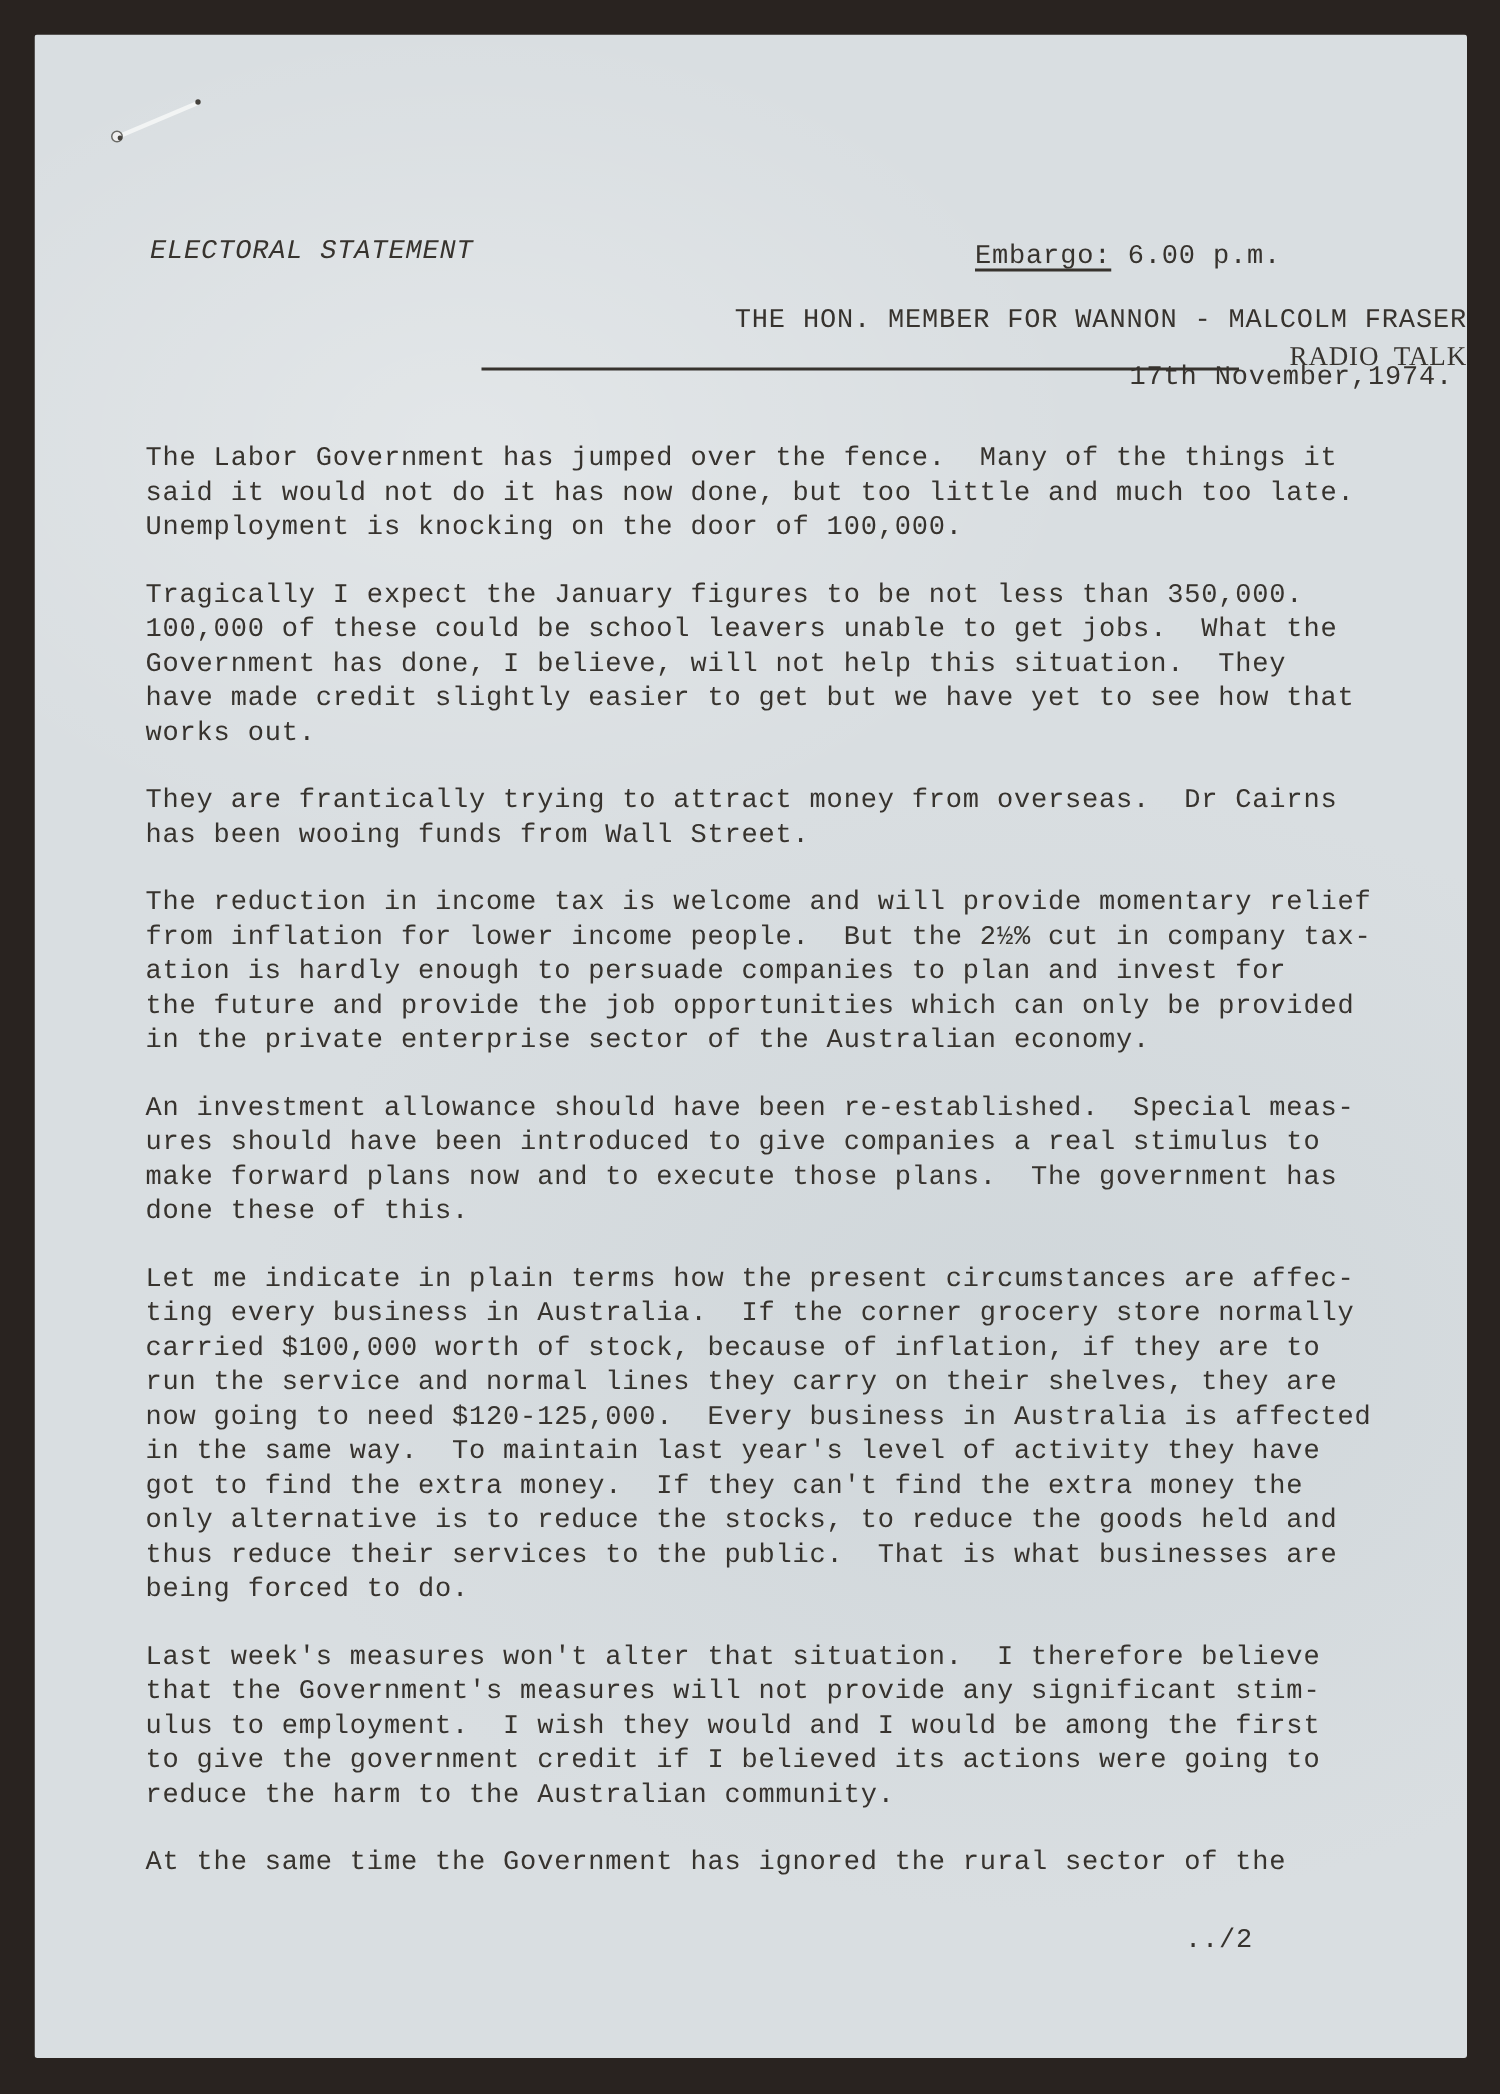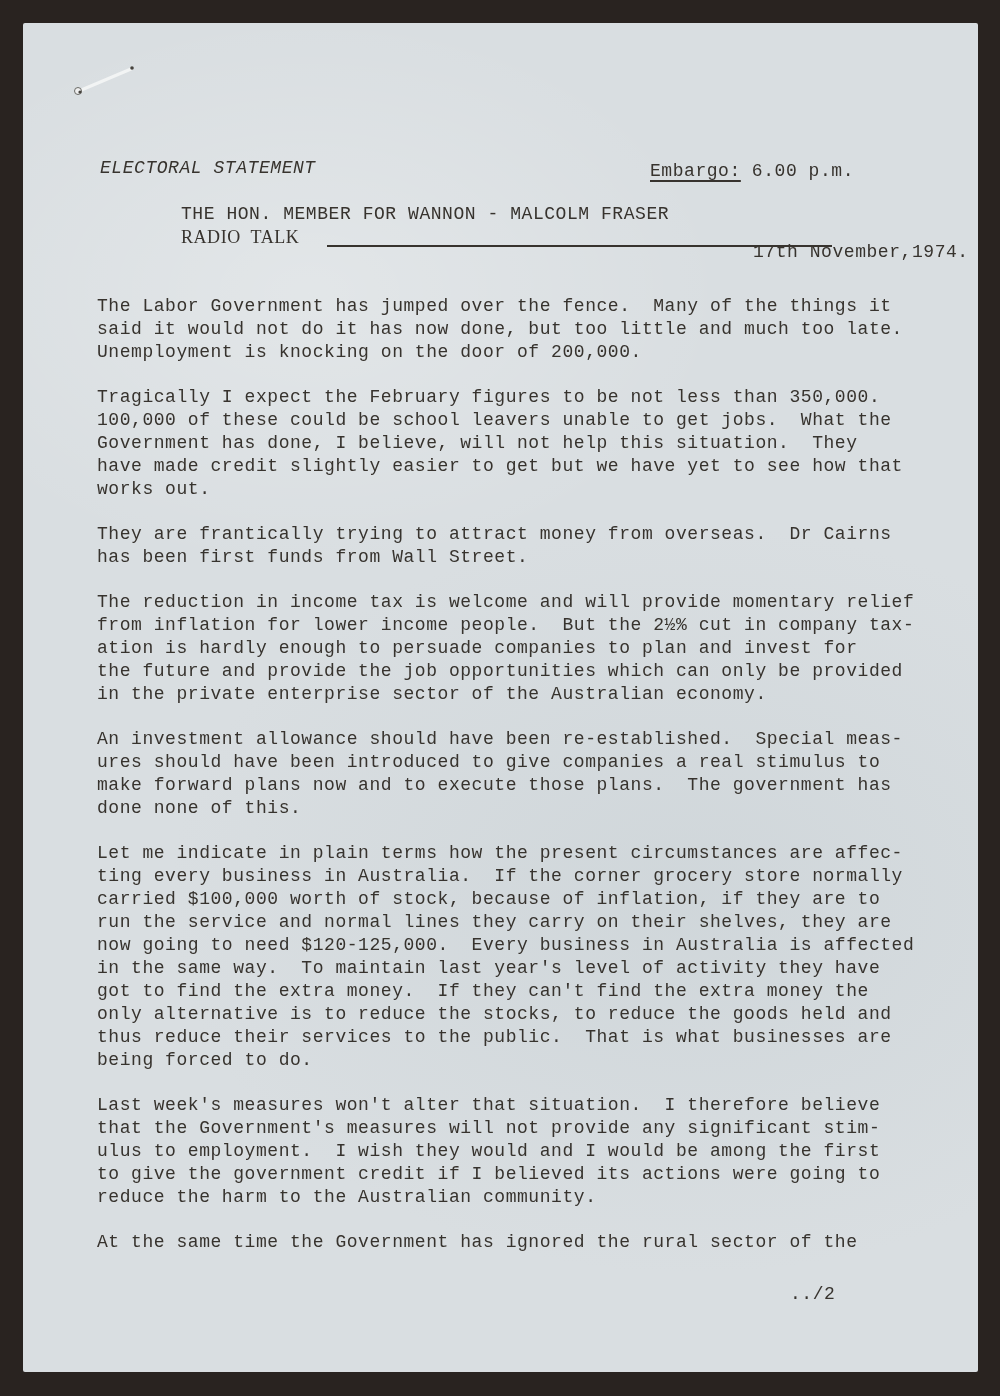--- a/index.html
+++ b/index.html
@@ -48,24 +48,24 @@
     text-decoration: underline;
     text-underline-offset: 4px;
     text-decoration-thickness: 2px;
     margin-top: 40px;
   }
   .embargo-time { padding-left: 11px; margin-top: 16px; }
   .date-line { padding-left: 103px; }
   .statement-label { left: 77px; top: 134px; font-style: italic; }
   .title-block {
     position: absolute;
-    left: 158px;
+    left: 146px;
     right: 0;
     top: 180px;
-    text-align: left;
+    text-align: right;
   }
   .doc-title, .doc-subtitle {
     font-size: 18px;
     line-height: 23px;
     letter-spacing: 0.55px;
     white-space: pre;
   }
   .doc-subtitle { margin-top: 0; font-family: Liberation Serif, serif; }
   .subtitle-underline {
     width: 505px;
@@ -98,33 +98,33 @@
     <div class="txt statement-label">ELECTORAL STATEMENT</div>
 
     <div class="title-block">
       <div class="doc-title">THE HON. MEMBER FOR WANNON - MALCOLM FRASER</div>
       <div class="doc-subtitle">RADIO  TALK</div>
       <div class="subtitle-underline"></div>
     </div>
 
     <div class="txt document-body"><p class="para">The Labor Government has jumped over the fence.  Many of the things it
 said it would not do it has now done, but too little and much too late.
-Unemployment is knocking on the door of 200,000.</p><p class="para">Tragically I expect the February figures to be not less than 350,000.
+Unemployment is knocking on the door of 100,000.</p><p class="para">Tragically I expect the January figures to be not less than 350,000.
 100,000 of these could be school leavers unable to get jobs.  What the
 Government has done, I believe, will not help this situation.  They
 have made credit slightly easier to get but we have yet to see how that
 works out.</p><p class="para">They are frantically trying to attract money from overseas.  Dr Cairns
-has been first funds from Wall Street.</p><p class="para">The reduction in income tax is welcome and will provide momentary relief
+has been wooing funds from Wall Street.</p><p class="para">The reduction in income tax is welcome and will provide momentary relief
 from inflation for lower income people.  But the 2½% cut in company tax-
 ation is hardly enough to persuade companies to plan and invest for
 the future and provide the job opportunities which can only be provided
 in the private enterprise sector of the Australian economy.</p><p class="para">An investment allowance should have been re-established.  Special meas-
 ures should have been introduced to give companies a real stimulus to
 make forward plans now and to execute those plans.  The government has
-done none of this.</p><p class="para">Let me indicate in plain terms how the present circumstances are affec-
+done these of this.</p><p class="para">Let me indicate in plain terms how the present circumstances are affec-
 ting every business in Australia.  If the corner grocery store normally
 carried $100,000 worth of stock, because of inflation, if they are to
 run the service and normal lines they carry on their shelves, they are
 now going to need $120-125,000.  Every business in Australia is affected
 in the same way.  To maintain last year's level of activity they have
 got to find the extra money.  If they can't find the extra money the
 only alternative is to reduce the stocks, to reduce the goods held and
 thus reduce their services to the public.  That is what businesses are
 being forced to do.</p><p class="para">Last week's measures won't alter that situation.  I therefore believe
 that the Government's measures will not provide any significant stim-

